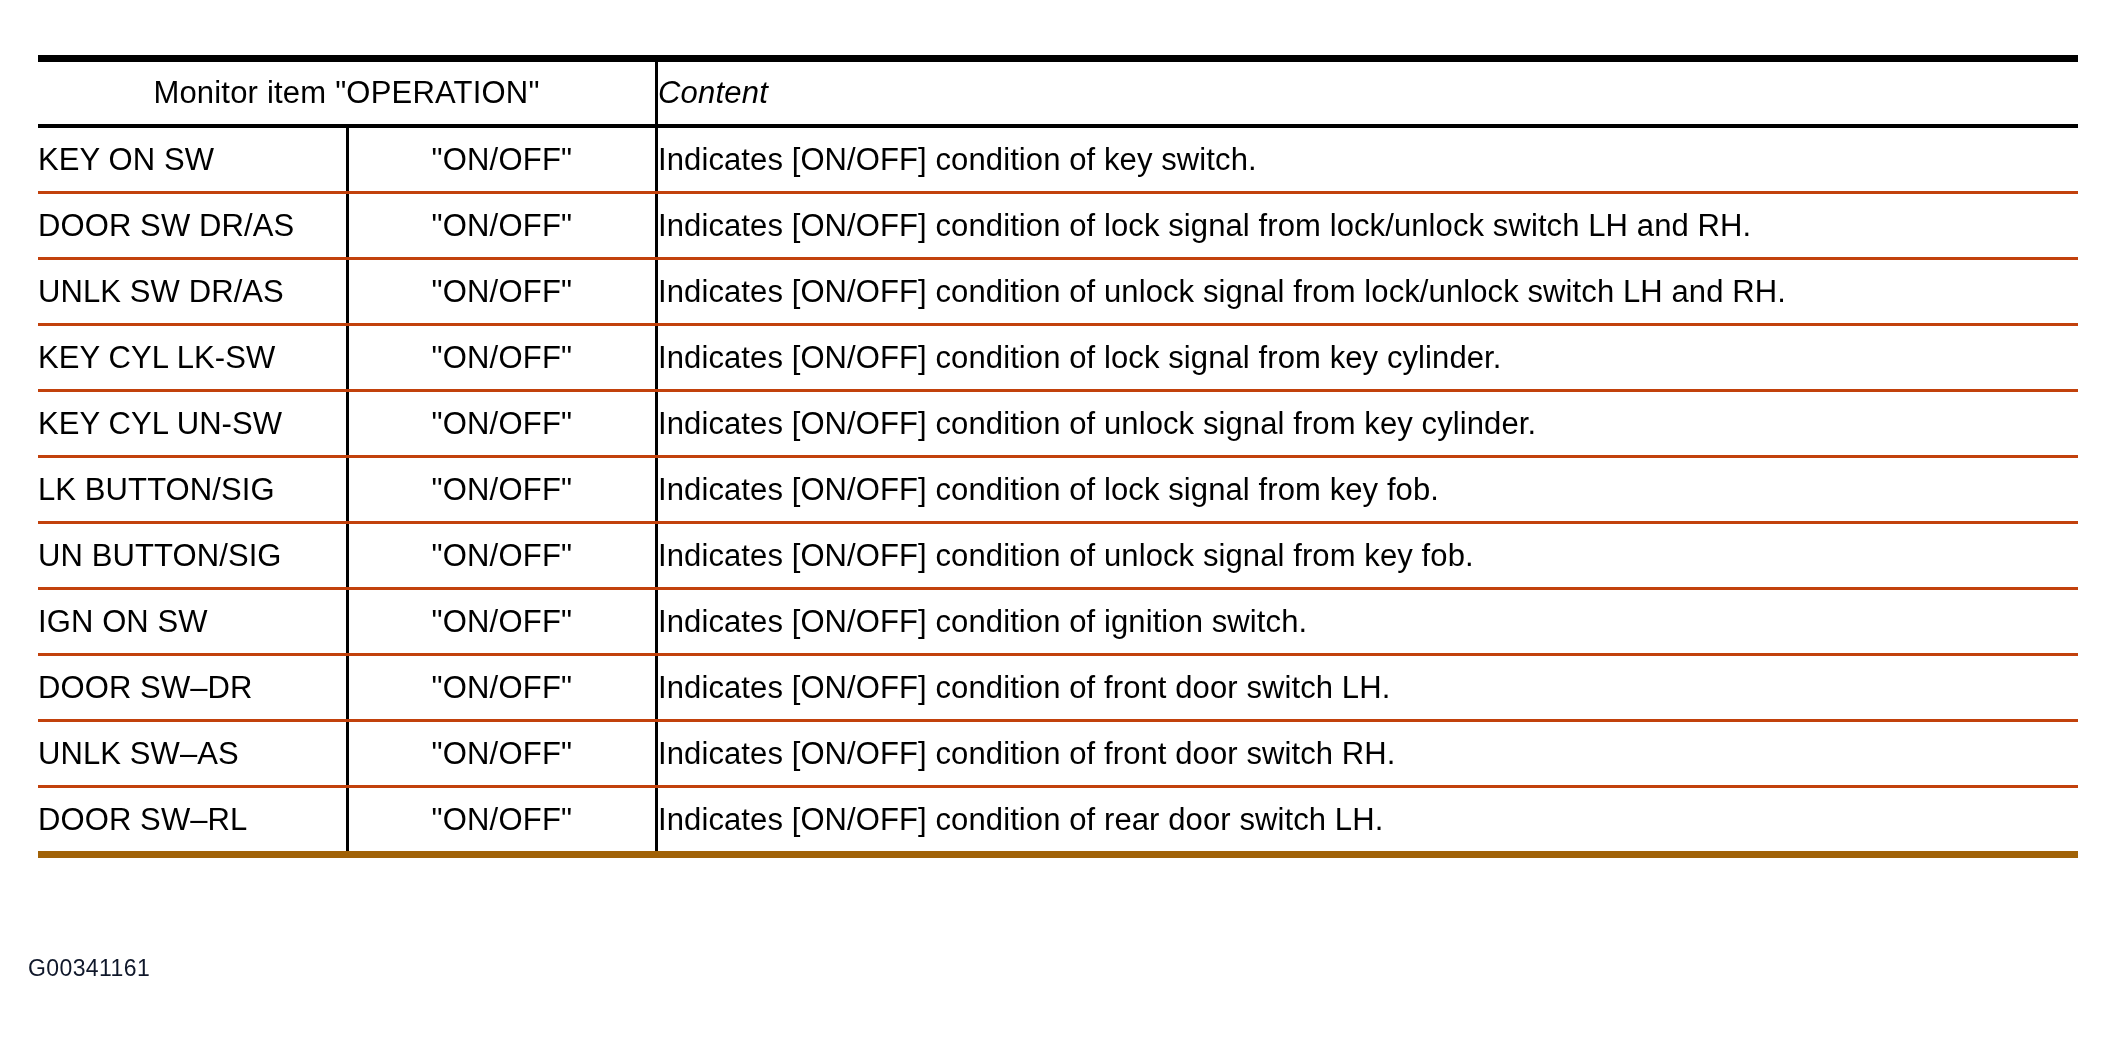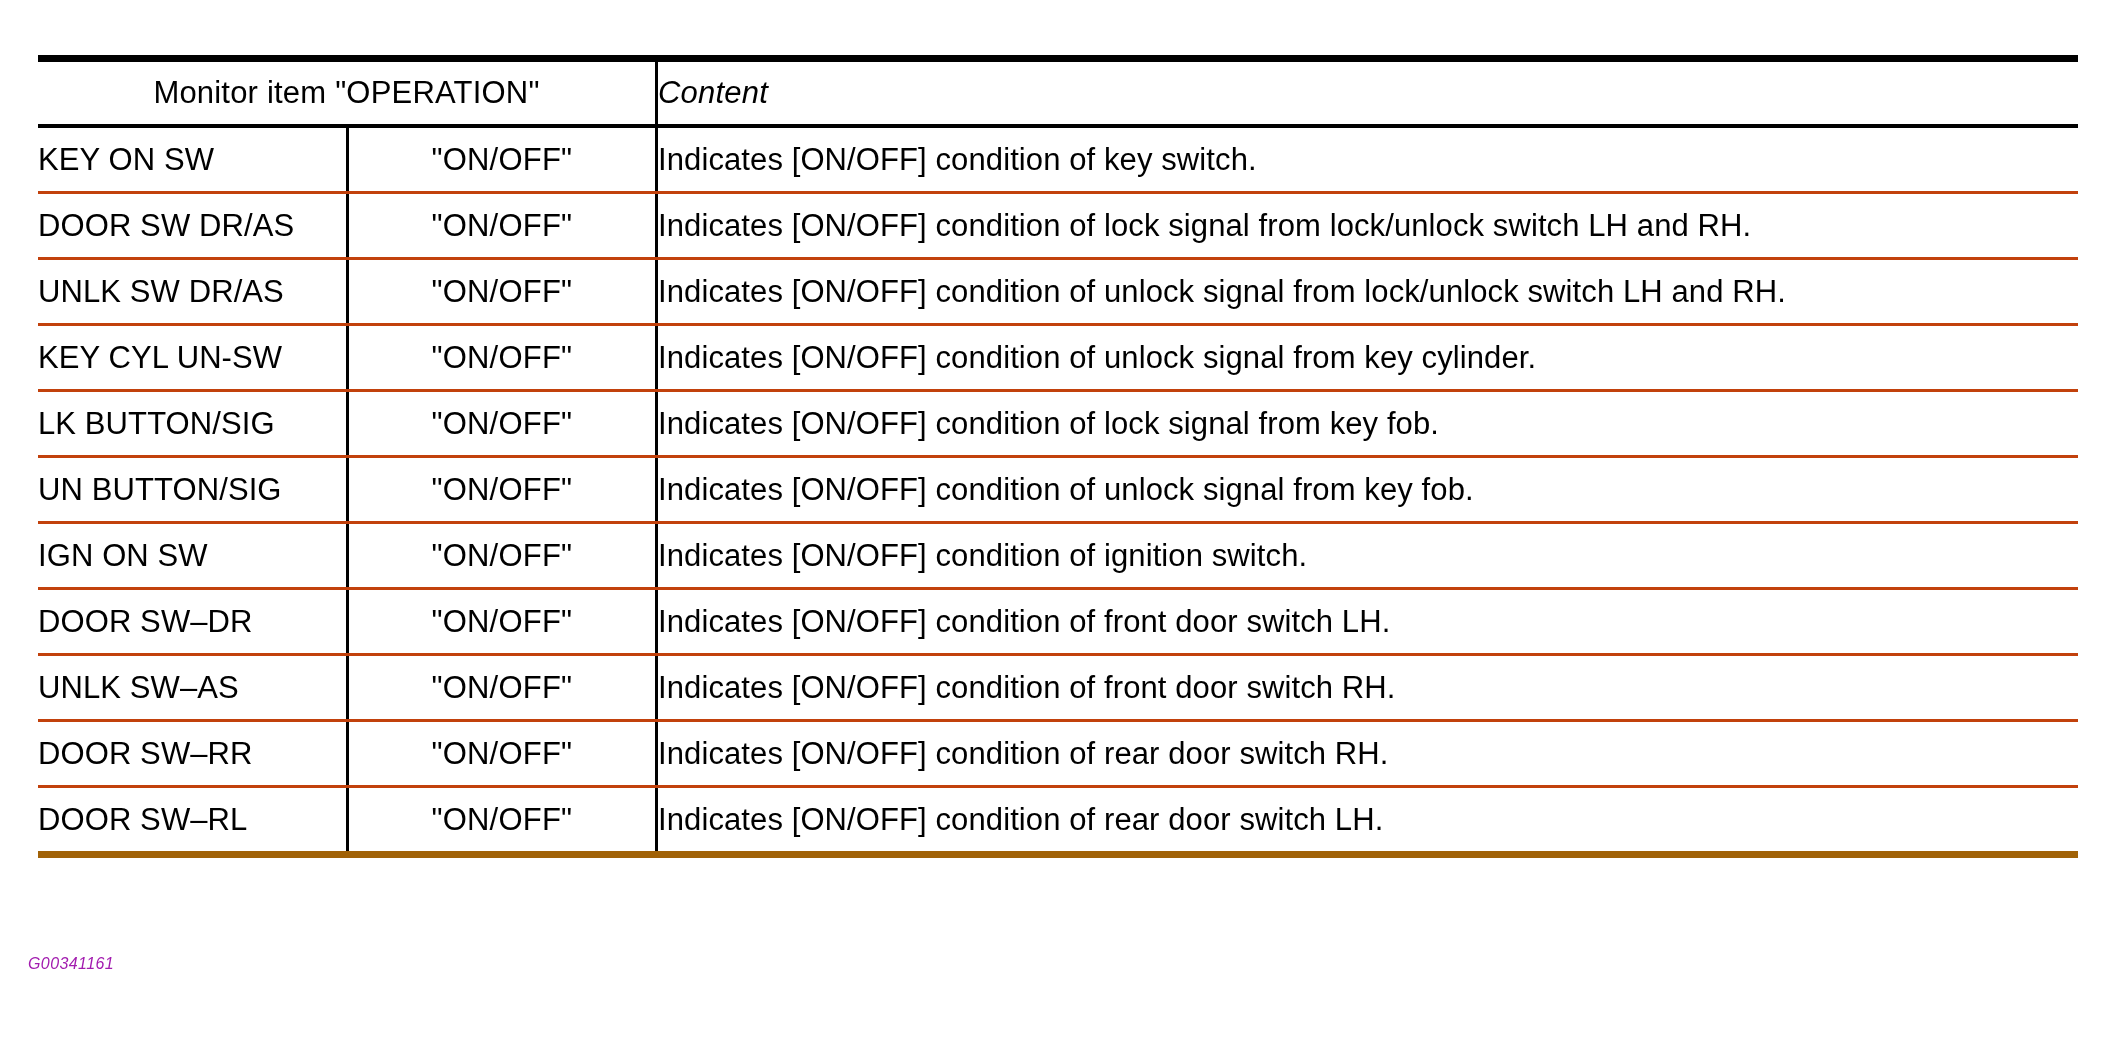--- a/index.html
+++ b/index.html
@@ -96,24 +96,23 @@
     padding-left: 18px;
     letter-spacing: 0.1px;
     white-space: nowrap;
   }
 
   
   .figure-id {
     position: absolute;
     left: 28px;
     top: 955px;
-    font-size: 16px;
+    font-size: 23px;
     letter-spacing: 0.4px;
-    color: #a21caf;
-    font-style: italic;
+    color: #0f172a;
   }
 </style>
 </head>
 <body>
 
 <div class="page">
 
   <div class="table-wrap">
     <table class="monitor-table">
       <thead>
@@ -132,20 +131,25 @@
             <td class="cell-item">DOOR SW DR/AS</td>
             <td class="cell-state">"ON/OFF"</td>
             <td class="cell-content">Indicates [ON/OFF] condition of lock signal from lock/unlock switch LH and RH.</td>
           </tr>
           <tr class="data-row">
             <td class="cell-item">UNLK SW DR/AS</td>
             <td class="cell-state">"ON/OFF"</td>
             <td class="cell-content">Indicates [ON/OFF] condition of unlock signal from lock/unlock switch LH and RH.</td>
           </tr>
           <tr class="data-row">
+            <td class="cell-item">KEY CYL LK-SW</td>
+            <td class="cell-state">"ON/OFF"</td>
+            <td class="cell-content">Indicates [ON/OFF] condition of lock signal from key cylinder.</td>
+          </tr>
+          <tr class="data-row">
             <td class="cell-item">KEY CYL UN-SW</td>
             <td class="cell-state">"ON/OFF"</td>
             <td class="cell-content">Indicates [ON/OFF] condition of unlock signal from key cylinder.</td>
           </tr>
           <tr class="data-row">
             <td class="cell-item">LK BUTTON/SIG</td>
             <td class="cell-state">"ON/OFF"</td>
             <td class="cell-content">Indicates [ON/OFF] condition of lock signal from key fob.</td>
           </tr>
           <tr class="data-row">
@@ -162,25 +166,20 @@
             <td class="cell-item">DOOR SW–DR</td>
             <td class="cell-state">"ON/OFF"</td>
             <td class="cell-content">Indicates [ON/OFF] condition of front door switch LH.</td>
           </tr>
           <tr class="data-row">
             <td class="cell-item">UNLK SW–AS</td>
             <td class="cell-state">"ON/OFF"</td>
             <td class="cell-content">Indicates [ON/OFF] condition of front door switch RH.</td>
           </tr>
           <tr class="data-row">
-            <td class="cell-item">DOOR SW–RR</td>
-            <td class="cell-state">"ON/OFF"</td>
-            <td class="cell-content">Indicates [ON/OFF] condition of rear door switch RH.</td>
-          </tr>
-          <tr class="data-row">
             <td class="cell-item">DOOR SW–RL</td>
             <td class="cell-state">"ON/OFF"</td>
             <td class="cell-content">Indicates [ON/OFF] condition of rear door switch LH.</td>
           </tr>
         </tbody>
     </table>
   </div>
 
   <div class="figure-id">G00341161</div>
 

